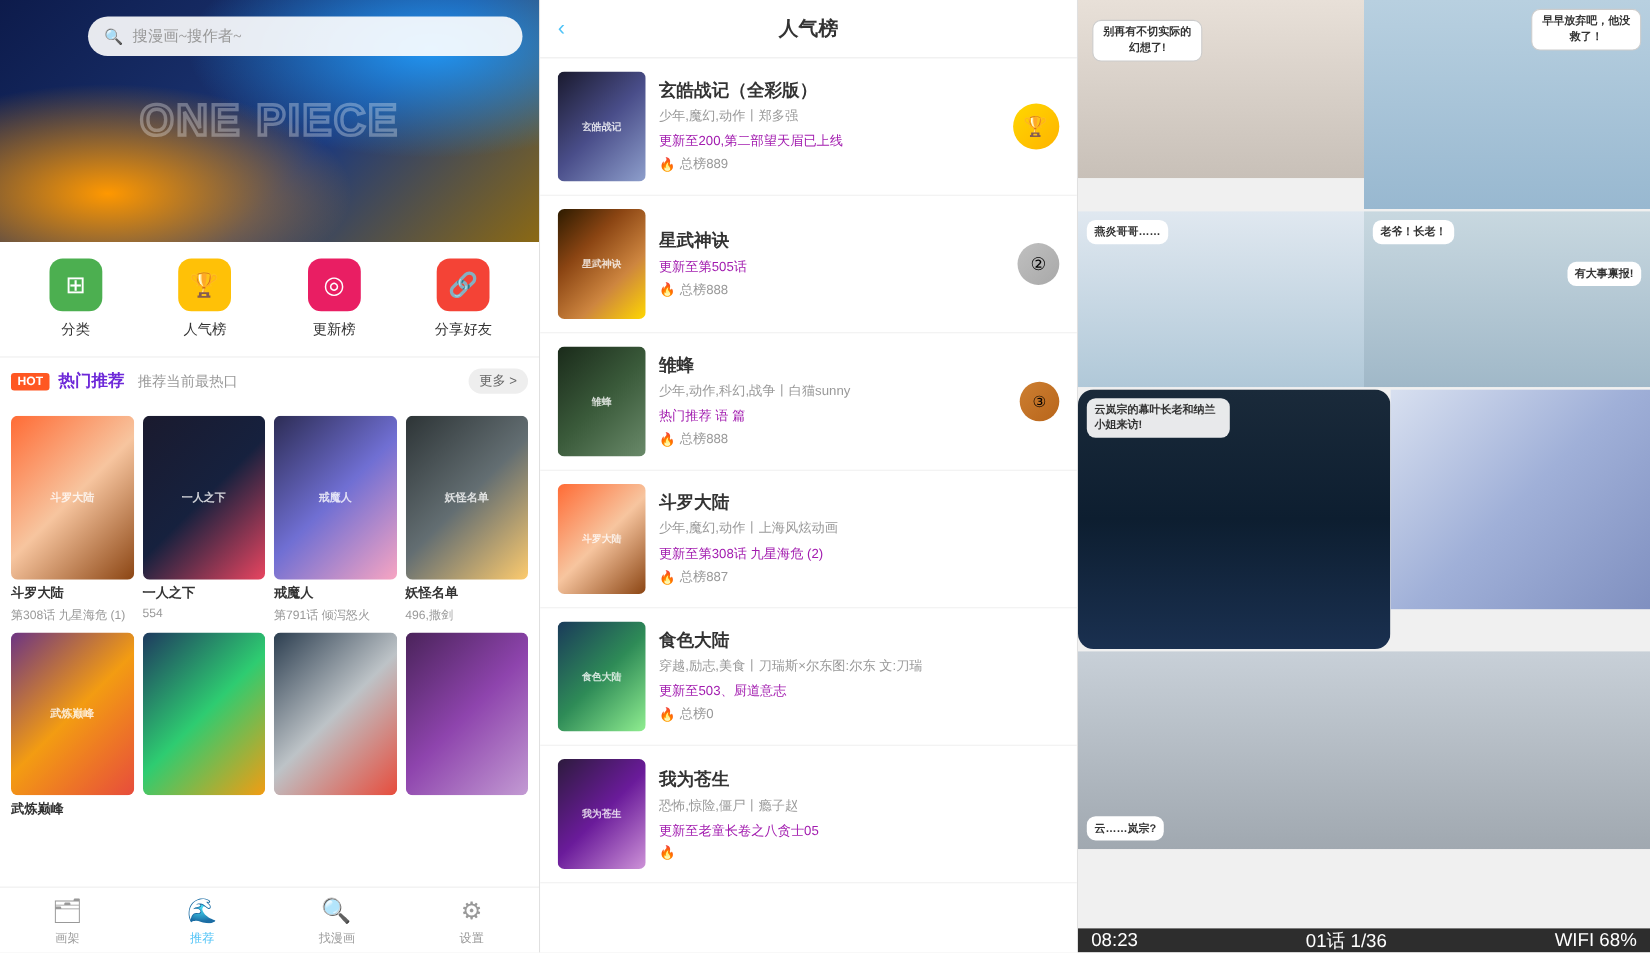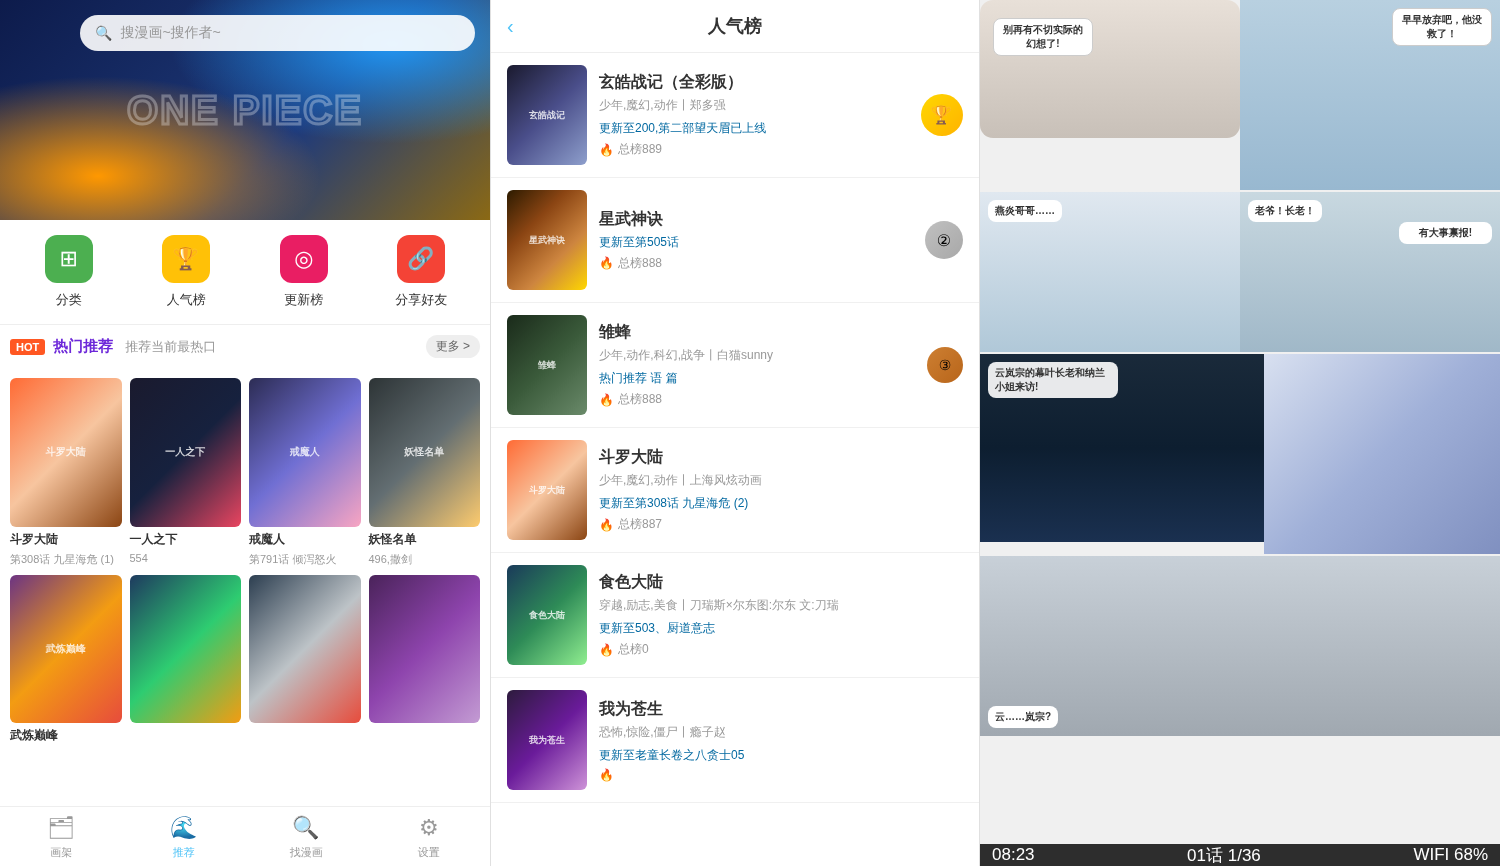--- a/index.html
+++ b/index.html
@@ -3,21 +3,21 @@
   <meta charset="utf-8">
   <style>
     * { margin: 0; padding: 0; box-sizing: border-box; }
     body { width: 1500px; height: 866px; font-family: 'PingFang SC', 'Microsoft YaHei', sans-serif; display: flex; overflow: hidden; background: #f5f5f5; }
 
     
     .left-panel { width: 490px; min-width: 490px; background: #fff; display: flex; flex-direction: column; overflow: hidden; }
     .left-banner { width: 100%; height: 220px; background: linear-gradient(135deg, #1a1a3e 0%, #2d4a8a 40%, #4a6fa5 70%, #f5a623 100%); position: relative; overflow: hidden; }
     .search-bar { position: absolute; top: 15px; left: 80px; right: 15px; height: 36px; background: rgba(255,255,255,0.9); border-radius: 18px; display: flex; align-items: center; padding: 0 15px; gap: 8px; }
     .search-icon-sym { color: #999; font-size: 14px; }
-    .search-text { color: #999; font-size: 14px; }
+    .search-text { color: #999; font-size: 14px; font-family: Liberation Serif, serif; }
 
     
     .left-nav { display: flex; justify-content: space-around; padding: 15px 10px; border-bottom: 1px solid #eee; }
     .nav-item { display: flex; flex-direction: column; align-items: center; gap: 8px; cursor: pointer; width: 80px; }
     .nav-icon { width: 48px; height: 48px; border-radius: 12px; display: flex; align-items: center; justify-content: center; font-size: 22px; }
     .nav-icon.green { background: #4caf50; color: #fff; }
     .nav-icon.yellow { background: #ffc107; color: #fff; }
     .nav-icon.pink { background: #e91e63; color: #fff; }
     .nav-icon.red { background: #f44336; color: #fff; }
     .nav-label { font-size: 13px; color: #333; }
@@ -63,21 +63,21 @@
     .rank-thumb-bg { width: 100%; height: 100%; display: flex; align-items: center; justify-content: center; font-size: 9px; color: rgba(255,255,255,0.8); font-weight: bold; text-align: center; }
     .rank-thumb-bg.r1 { background: linear-gradient(135deg, #1a1a2e, #4a4e8a, #8e9fcc); }
     .rank-thumb-bg.r2 { background: linear-gradient(135deg, #2d1b00, #8b4513, #cd853f, #ffd700); }
     .rank-thumb-bg.r3 { background: linear-gradient(135deg, #1a2a1a, #3a5a3a, #6a8a6a); }
     .rank-thumb-bg.r4 { background: linear-gradient(135deg, #ff6b35, #f7c59f, #8b4513); }
     .rank-thumb-bg.r5 { background: linear-gradient(135deg, #1a3a5a, #2e8b57, #90ee90); }
     .rank-thumb-bg.r6 { background: linear-gradient(135deg, #2d1b3d, #6a1b9a, #ce93d8); }
     .rank-info { flex: 1; }
     .rank-name { font-size: 16px; font-weight: bold; color: #333; margin-bottom: 4px; }
     .rank-tags { font-size: 12px; color: #999; margin-bottom: 6px; }
-    .rank-update { font-size: 12px; color: #0369a1; margin-bottom: 4px; }
+    .rank-update { font-size: 12px; color: #a21caf; margin-bottom: 4px; }
     .rank-total { font-size: 12px; color: #999; display: flex; align-items: center; gap: 4px; }
     .fire-icon { font-size: 12px; }
     .rank-medal { flex-shrink: 0; }
     .medal-gold { width: 42px; height: 42px; background: linear-gradient(135deg, #ffd700, #ffb300); border-radius: 50%; display: flex; align-items: center; justify-content: center; font-size: 18px; }
     .medal-silver { width: 38px; height: 38px; background: linear-gradient(135deg, #c0c0c0, #a8a8a8); border-radius: 50%; display: flex; align-items: center; justify-content: center; font-size: 16px; }
     .medal-bronze { width: 36px; height: 36px; background: linear-gradient(135deg, #cd7f32, #b8651a); border-radius: 50%; display: flex; align-items: center; justify-content: center; font-size: 14px; }
 
     
     .right-panel { flex: 1; background: #f0f0f0; display: flex; flex-direction: column; overflow: hidden; }
     .comic-viewer { flex: 1; overflow-y: auto; display: flex; flex-direction: column; gap: 2px; }
@@ -336,21 +336,21 @@
     </div>
 
   </div>
 </div>
 
 <div class="right-panel">
   <div class="comic-viewer">
 
     <div class="comic-row">
       <div class="comic-cell">
-        <div class="comic-img-placeholder cp1" style="height:138px;border-radius:13px;">
+        <div class="comic-img-placeholder cp1" style="height:162px;">
           <div style="width:100%;height:100%;background:linear-gradient(180deg,#e8e0d8 0%,#c8c0b8 100%);display:flex;align-items:flex-start;padding:8px;">
             <div class="speech-bubble sb-tl" style="position:relative;background:white;border-radius:8px;padding:4px 7px;font-size:10px;color:#333;max-width:100px;">别再有不切实际的幻想了!</div>
           </div>
         </div>
       </div>
       <div class="comic-cell">
         <div class="comic-img-placeholder cp2" style="height:190px;">
           <div style="width:100%;height:100%;background:linear-gradient(180deg,#b8d0e0 0%,#98b8d0 100%);display:flex;align-items:flex-start;justify-content:flex-end;padding:8px;">
             <div class="speech-bubble" style="background:white;border-radius:8px;padding:4px 7px;font-size:10px;color:#333;max-width:100px;">早早放弃吧，他没救了！</div>
           </div>
@@ -361,31 +361,31 @@
     <div class="comic-row">
       <div class="comic-cell">
         <div class="comic-img-placeholder cp3" style="height:160px;">
           <div style="width:100%;height:100%;background:linear-gradient(180deg,#e0e8f0 0%,#b0c8d8 100%);display:flex;align-items:flex-start;padding:8px;">
             <div style="background:white;border-radius:8px;padding:4px 7px;font-size:10px;color:#333;max-width:90px;">燕炎哥哥……</div>
           </div>
         </div>
       </div>
       <div class="comic-cell">
         <div class="comic-img-placeholder cp4" style="height:160px;">
-          <div style="width:100%;height:100%;background:linear-gradient(180deg,#c8d8e0 0%,#a0b8c8 100%);display:flex;flex-direction:column;align-items:flex-start;padding:8px;gap:0;">
+          <div style="width:100%;height:100%;background:linear-gradient(180deg,#c8d8e0 0%,#a0b8c8 100%);display:flex;flex-direction:column;align-items:flex-start;padding:8px;gap:16px;">
             <div style="background:white;border-radius:8px;padding:4px 7px;font-size:10px;color:#333;">老爷！长老！</div>
-            <div style="background:white;border-radius:8px;padding:4px 20px;font-size:10px;color:#333;align-self:flex-end;">有大事禀报!</div>
+            <div style="background:white;border-radius:8px;padding:4px 7px;font-size:10px;color:#333;align-self:flex-end;">有大事禀报!</div>
           </div>
         </div>
       </div>
     </div>
 
     <div class="comic-row">
       <div class="comic-cell" style="flex:1.2;">
-        <div class="comic-img-placeholder cp5" style="height:188px;">
+        <div class="comic-img-placeholder cp5" style="height:236px;border-radius:14px;">
           <div style="width:100%;height:100%;background:linear-gradient(180deg,#1a2a3a 0%,#0d1e30 50%,#1a3050 100%);display:flex;align-items:flex-start;padding:8px;">
             <div style="background:rgba(255,255,255,0.9);border-radius:8px;padding:4px 7px;font-size:10px;color:#333;max-width:130px;line-height:1.4;">云岚宗的幕叶长老和纳兰小姐来访!</div>
           </div>
         </div>
       </div>
       <div class="comic-cell">
         <div class="comic-img-placeholder cp6" style="height:200px;">
           <div style="width:100%;height:100%;background:linear-gradient(135deg,#d8e0f0 0%,#a0b0d8 50%,#8090c0 100%);"></div>
         </div>
       </div>

